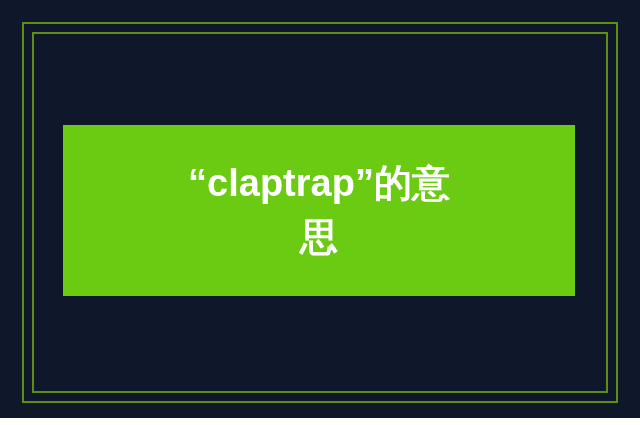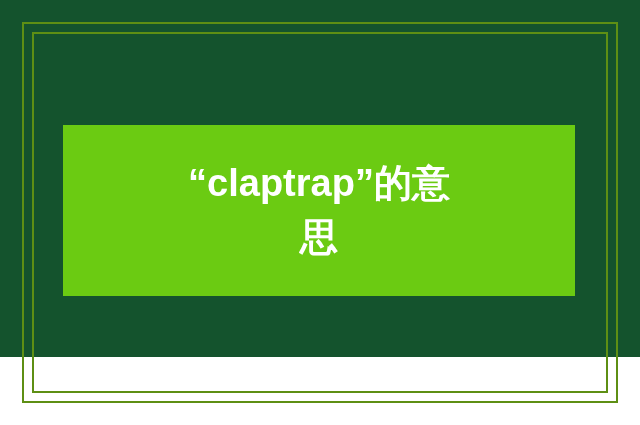--- a/index.html
+++ b/index.html
@@ -9,22 +9,22 @@
   body {
     width: 640px;
     height: 425px;
     overflow: hidden;
     font-family: "Liberation Sans", "DejaVu Sans", sans-serif;
   }
 
   #stage {
     position: relative;
     width: 640px;
-    height: 357px;
-    background: #14532d;
+    height: 418px;
+    background: #0f172a;
     box-sizing: border-box;
   }
 
   
   .frame-outer {
     position: absolute;
     left: 22px;
     top: 22px;
     width: 596px;   
     height: 381px;  

